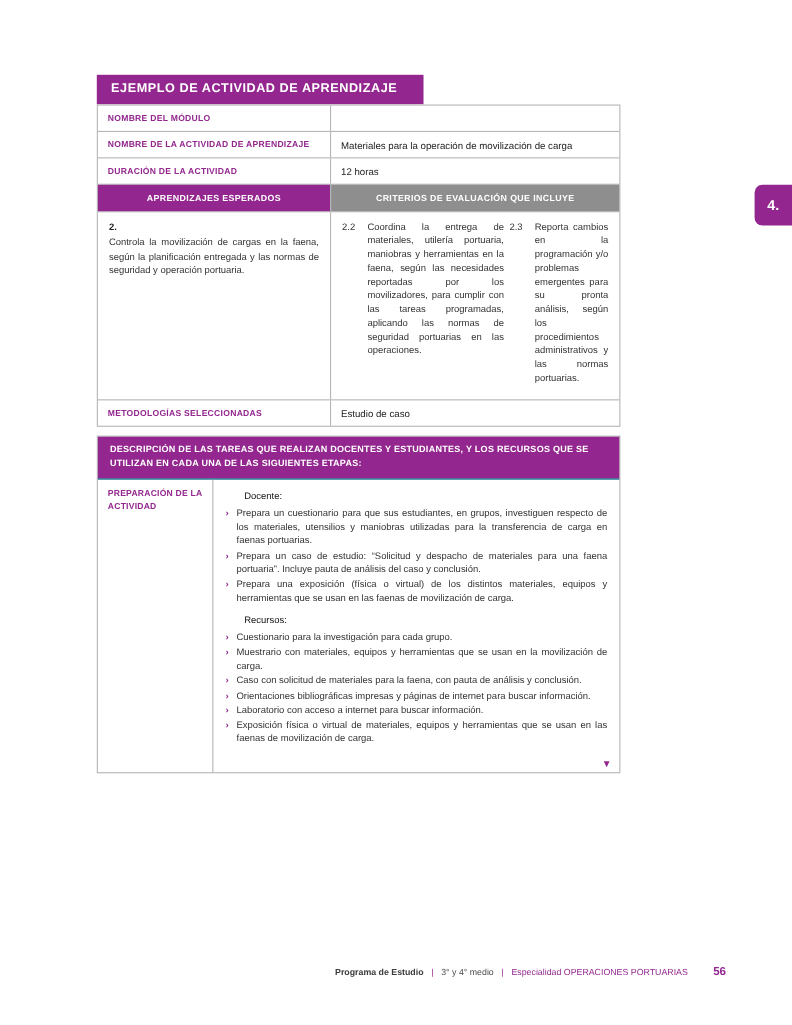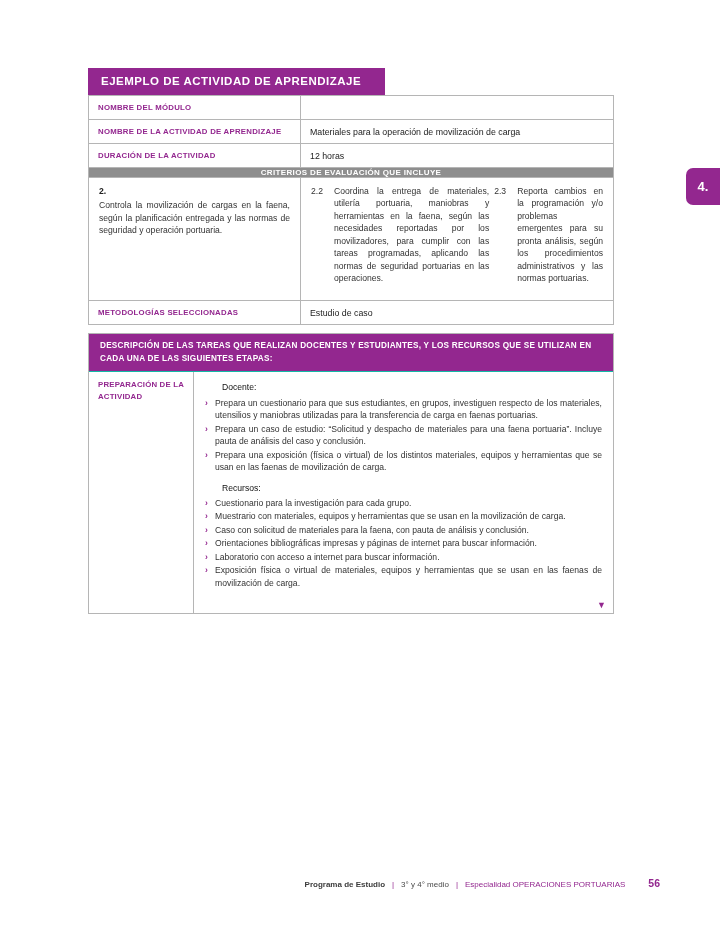--- a/index.html
+++ b/index.html
@@ -1,18 +1,18 @@
 <!DOCTYPE html>
 <html><head>
 <meta charset="utf-8">
 <style>
   html,body{margin:0;padding:0;background:#ffffff;}
   .page{position:relative;width:720px;height:932px;background:#ffffff;overflow:hidden;
         font-family:"Liberation Sans", sans-serif;color:#333;}
-  .doc{position:absolute;left:88px;top:68px;width:526px;}
+  .doc{position:absolute;left:88px;top:68px;width:476px;}
 
   .title-bar{background:#93278f;color:#fff;font-weight:bold;font-size:11.5px;
              letter-spacing:.5px;height:27px;line-height:27px;padding-left:13px;
              width:297px;box-sizing:border-box;}
 
   .tbl{border:1px solid #b5b5b5;background:#fff;}
   .tbl2{border:1px solid #b5b5b5;background:#fff;margin-top:8px;}
   .row{display:flex;border-bottom:1px solid #b5b5b5;}
   .row:last-child{border-bottom:none;}
   .cell{box-sizing:border-box;}
@@ -86,20 +86,21 @@
       </div>
       <div class="row">
         <div class="cell lbl">NOMBRE DE LA ACTIVIDAD DE APRENDIZAJE</div>
         <div class="cell val">Materiales para la operación de movilización de carga</div>
       </div>
       <div class="row">
         <div class="cell lbl">DURACIÓN DE LA ACTIVIDAD</div>
         <div class="cell val">12 horas</div>
       </div>
       <div class="row">
+        <div class="cell ae-hdr">APRENDIZAJES ESPERADOS</div>
         <div class="cell ce-hdr">CRITERIOS DE EVALUACIÓN QUE INCLUYE</div>
       </div>
       <div class="row">
         <div class="cell ae-cell">
           <div class="ae-num">2.</div>
           <div class="ae-text">Controla la movilización de cargas en la faena, según la planificación entregada y las normas de seguridad y operación portuaria.</div>
         </div>
         <div class="cell ce-cell">
           <div class="crit">
             <span class="crit-num">2.2</span>

